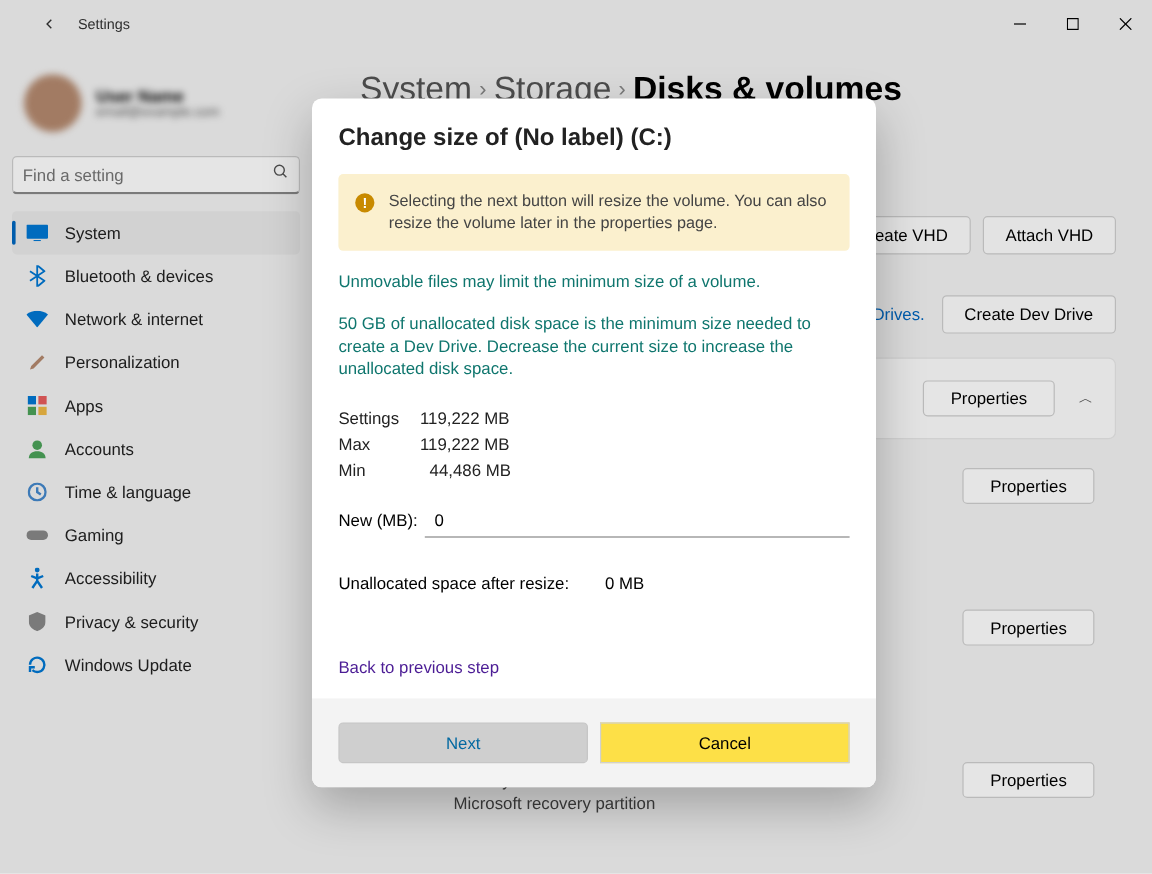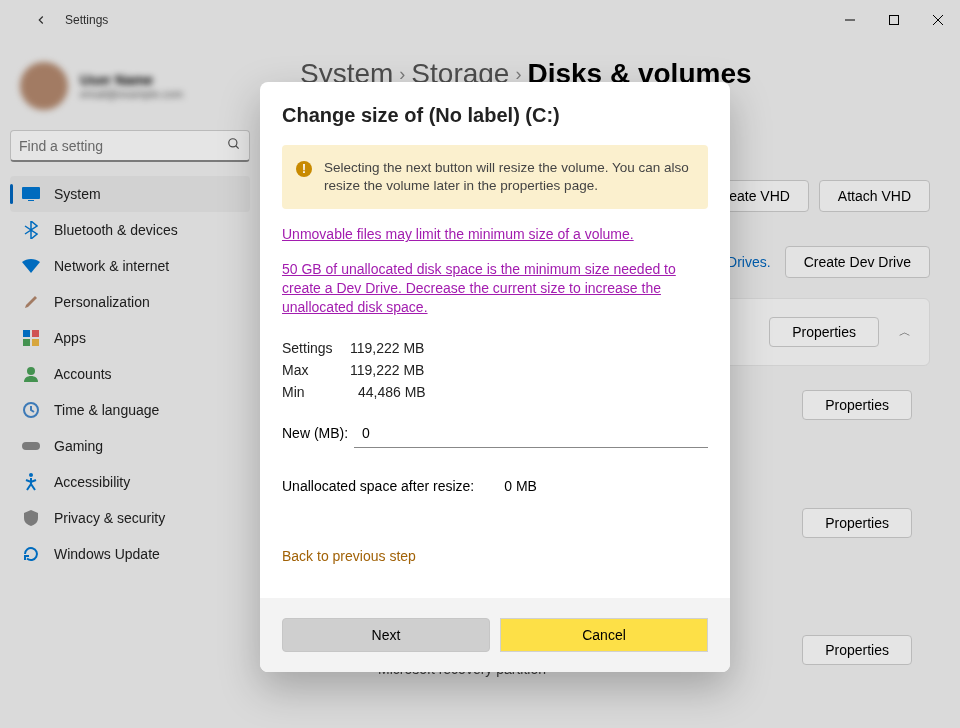--- a/index.html
+++ b/index.html
@@ -39,32 +39,32 @@
   .vol-row { display:flex; align-items:center; padding:14px 18px; }
   .vol-texts { flex:1; padding-left:60px; font-size:14px; color:#444; line-height:1.4; }
 
   
   .modal-back { position:absolute; inset:0; background:rgba(0,0,0,0.10); }
   .modal { position:absolute; left:260px; top:82px; width:470px; background:#fff; border-radius:8px; box-shadow:0 16px 40px rgba(0,0,0,0.25); overflow:hidden; }
   .modal-body { padding:22px 22px 10px 22px; }
   .modal-title { font-size:20px; font-weight:600; color:#222; margin-bottom:18px; }
   .warn-box { background:#fbf0ce; border-radius:4px; padding:14px 14px 14px 42px; position:relative; font-size:13.5px; color:#444; line-height:1.35; }
   .warn-icon { position:absolute; left:14px; top:16px; width:16px; height:16px; border-radius:50%; background:#c88a00; color:#fff; font-size:12px; font-weight:700; display:flex; align-items:center; justify-content:center; }
-  .info-text { font-size:14px; color:#a21caf; margin-top:16px; line-height:1.35;text-decoration:underline; }
+  .info-text { font-size:14px; color:#0f766e; margin-top:16px; line-height:1.35; }
   .size-grid { margin-top:20px; font-size:14px; color:#222; }
   .size-row { display:flex; gap:8px; padding:3px 0; }
   .size-label { width:60px; }
   .size-val { }
   .new-row { display:flex; align-items:center; margin-top:15px; }
   .new-label { width:72px; font-size:14px; }
   .new-input { flex:1; height:30px; border:none; border-bottom:1px solid #888; padding:0 8px; font-size:14px; outline:none; }
   .unalloc-row { margin-top:30px; font-size:14px; display:flex; gap:30px; }
-  .back-link { color:#a16207; font-size:14px; display:inline-block; margin-top:54px; margin-bottom:24px; }
+  .back-link { color:#4c1d95; font-size:14px; display:inline-block; margin-top:54px; margin-bottom:8px; }
   .modal-footer { background:#f3f3f3; padding:20px 22px; display:flex; gap:10px; }
-  .btn-primary { flex:1; height:34px; background:#cfcfcf; color:#000000; border:1px solid #c6c6c6; border-radius:4px; font-size:14px; }
+  .btn-primary { flex:1; height:34px; background:#cfcfcf; color:#0369a1; border:1px solid #c6c6c6; border-radius:4px; font-size:14px; }
   .btn-secondary { flex:1; height:34px; background:#fde047; border:1px solid #d0d0d0; border-radius:0; font-size:14px; }
 </style>
 </head>
 <body>
 
 <div class="bg-dim"></div>
 
 <div class="titlebar">
   <div class="back-btn">
     <svg width="14" height="14" viewBox="0 0 24 24" fill="none" stroke="#333" stroke-width="2">

